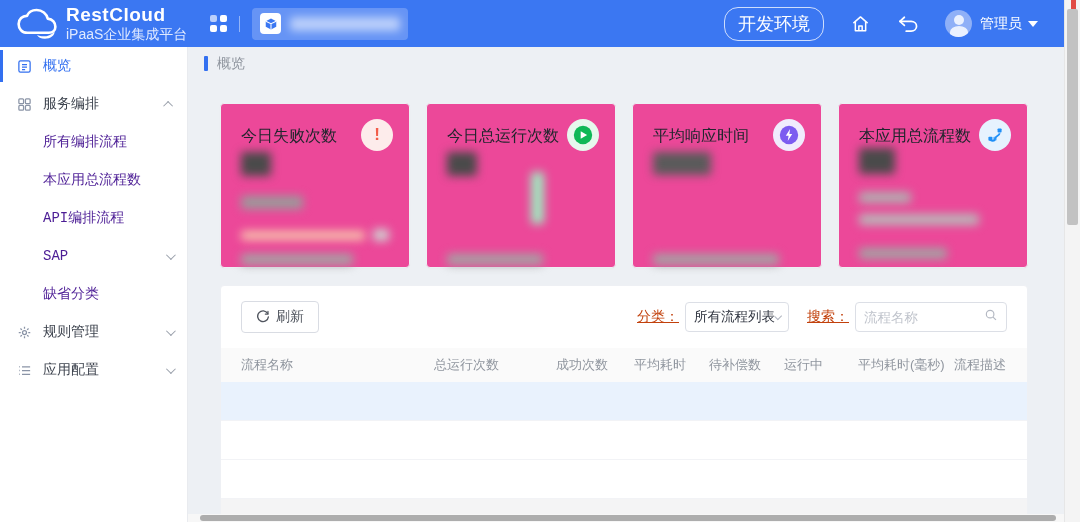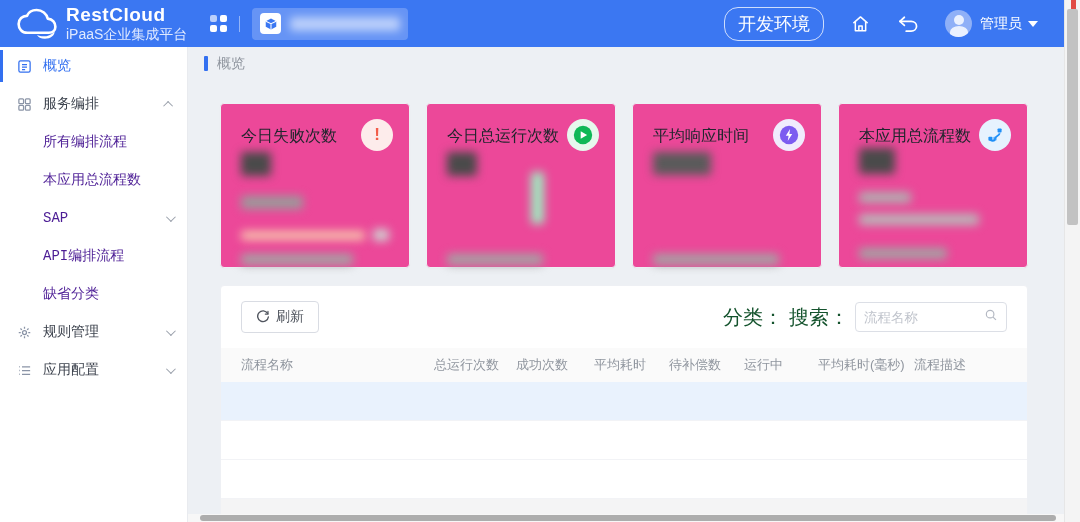--- a/index.html
+++ b/index.html
@@ -52,34 +52,34 @@
   .card-title { position:absolute; left:20px; top:22px; font-size:16px; color:#22262e; font-weight:500; }
   .icon-halo { position:absolute; right:16px; top:15px; width:32px; height:32px; border-radius:50%; display:flex; align-items:center; justify-content:center; }
   .excl { font-size:17px; font-weight:bold; color:#f25d49; }
   .blob { position:absolute; border-radius:3px; filter:blur(5px); }
 
   
   .panel { position:absolute; left:31px; top:238px; width:808px; height:300px; background:#fff; border:1px solid #eef0f4; border-radius:4px 4px 0 0; }
   .toolbar { height:62px; display:flex; align-items:center; padding:0 20px; }
   .refresh-btn { height:32px; display:flex; align-items:center; gap:6px; border:1px solid #d9dce3; border-radius:4px; background:#fff; padding:0 14px; font-size:14px; color:#51565f; cursor:pointer; font-family:inherit; }
   .toolbar-right { margin-left:auto; display:flex; align-items:center; }
-  .tb-label { font-size:20px; color:#14532d; margin-right:6px; white-space:nowrap; }
+  .tb-label { font-size:14px; color:#c2410c; margin-right:6px; white-space:nowrap;text-decoration:underline; }
   .select-box { width:104px; height:30px; border:1px solid #dcdfe6; border-radius:4px; display:flex; align-items:center; padding:0 8px; cursor:pointer; margin-right:18px; background:#fff; }
   .select-value { font-size:13.5px; color:#303540; white-space:nowrap; }
   .sel-caret { margin-left:auto; width:6px; height:6px; border-right:1.4px solid #b3b8c2; border-bottom:1.4px solid #b3b8c2; transform:rotate(45deg) translateY(-1px); }
   .search-box { width:152px; height:30px; border:1px solid #dcdfe6; border-radius:4px; display:flex; align-items:center; padding:0 8px; background:#fff; }
   .search-box input { border:none; outline:none; width:112px; font-size:13.5px; color:#303540; font-family:inherit; background:transparent; }
   .search-box input::placeholder { color:#c0c4cc; }
   .search-ic { margin-left:auto; }
 
   .thead { height:34px; background:#fafafa; display:flex; align-items:center; padding:0 20px; }
   .th { font-size:13px; color:#8f959e; white-space:nowrap; }
   .trow { height:39px; display:flex; align-items:center; padding:0 20px; border-bottom:1px solid #f2f3f6; }
   .col-name { width:193px; }
-  .col-n1 { width:82px; } .col-n2 { width:78px; } .col-n3 { width:75px; }
+  .col-n1 { width:82px; } .col-n2 { width:78px;margin-left:40px; } .col-n3 { width:75px; }
   .col-n4 { width:75px; } .col-n5 { width:74px; } .col-n6 { width:96px; }
   .col-rest { flex:1; }
   .name-blob { height:12px; border-radius:3px; background:#b0b3b9; filter:blur(4px); }
   .num-blob { width:7px; height:14px; border-radius:2px; filter:blur(4px); }
 
   
   .vscroll { position:absolute; right:0; top:0; width:16px; height:522px; background:#f4f4f4; border-left:1px solid #e6e6e6; z-index:10; }
   .vscroll .thumb { position:absolute; left:2px; top:9px; width:11px; height:216px; background:#c2c2c2; border-radius:2px; cursor:pointer; }
   .vscroll .red-mark { position:absolute; left:6px; top:0; width:5px; height:9px; background:#e14b44; }
   .hscroll { position:absolute; left:188px; bottom:0; width:876px; height:8px; background:#f7f7f7; z-index:9; }
@@ -164,25 +164,25 @@
         <span class="s-label">服务编排</span>
         <span class="caret up"></span>
       </div>
       <div class="side-item sub">
         <span class="s-label">所有编排流程</span>
       </div>
       <div class="side-item sub">
         <span class="s-label">本应用总流程数</span>
       </div>
       <div class="side-item sub">
+        <span class="s-label">API编排流程</span>
+      </div>
+      <div class="side-item sub">
         <span class="s-label">SAP</span>
         <span class="caret down"></span>
-      </div>
-      <div class="side-item sub">
-        <span class="s-label">API编排流程</span>
       </div>
       <div class="side-item sub">
         <span class="s-label">缺省分类</span>
       </div>
       <div class="side-item">
         <span class="s-icon">
           <svg width="15" height="15" viewBox="0 0 24 24" fill="none" stroke="#8a94a6" stroke-width="2">
             <circle cx="12" cy="12" r="3.2"></circle>
             <path d="M12 2.8 V6 M12 18 V21.2 M2.8 12 H6 M18 12 H21.2 M5.5 5.5 L7.8 7.8 M16.2 16.2 L18.5 18.5 M18.5 5.5 L16.2 7.8 M7.8 16.2 L5.5 18.5"></path>
           </svg>
@@ -265,20 +265,24 @@
     <div class="toolbar">
       <button class="refresh-btn">
         <svg width="14" height="14" viewBox="0 0 24 24" fill="none" stroke="#51565f" stroke-width="2.4" stroke-linecap="round">
             <path d="M20 6 A 9.2 9.2 0 1 0 21.2 12"></path>
             <path d="M20.5 2.5 V7 H16" stroke-width="2.2"></path>
           </svg>
         <span>刷新</span>
       </button>
       <div class="toolbar-right">
         <span class="tb-label">分类：</span>
+        <div class="select-box">
+          <span class="select-value">所有流程列表</span>
+          <span class="sel-caret"></span>
+        </div>
         <span class="tb-label">搜索：</span>
         <div class="search-box">
           <input type="text" placeholder="流程名称" style="">
           <span class="search-ic">
             <svg width="14" height="14" viewBox="0 0 24 24" fill="none" stroke="#b3b8c2" stroke-width="2">
                 <circle cx="10.5" cy="10.5" r="6.5"></circle>
                 <path d="M15.5 15.5 L20.5 20.5"></path>
               </svg>
           </span>
         </div>

